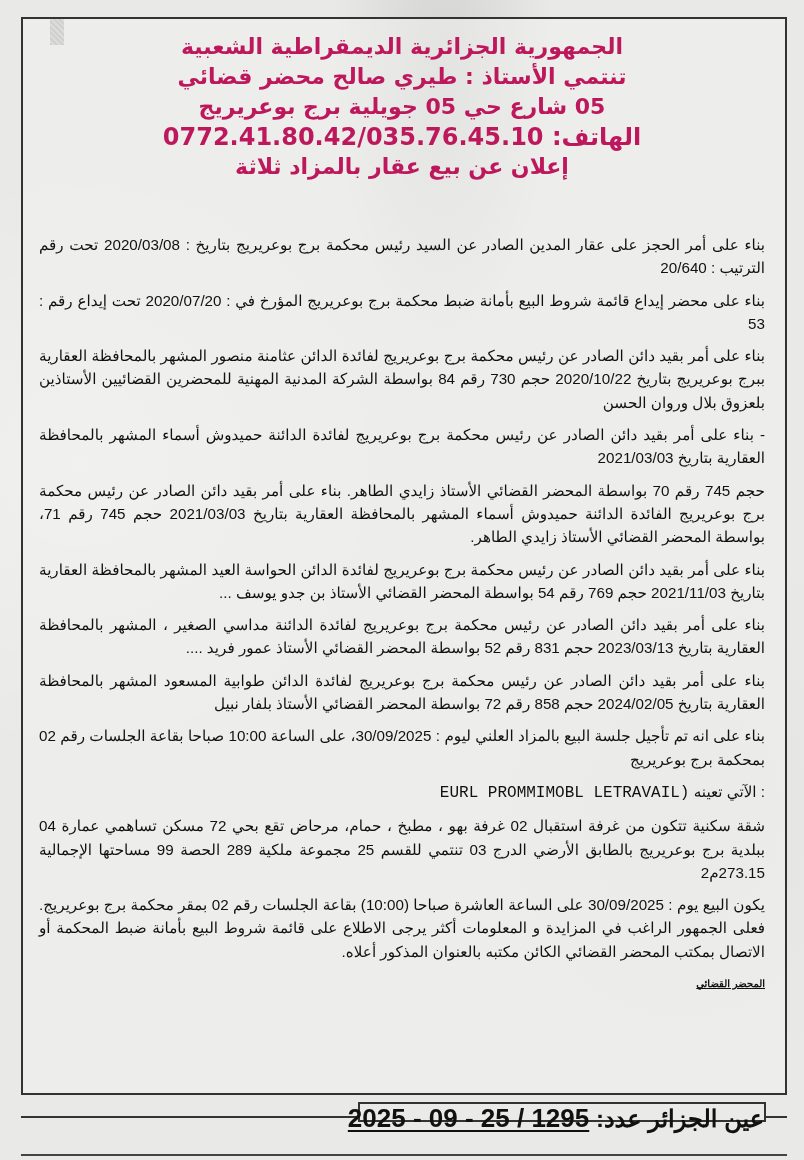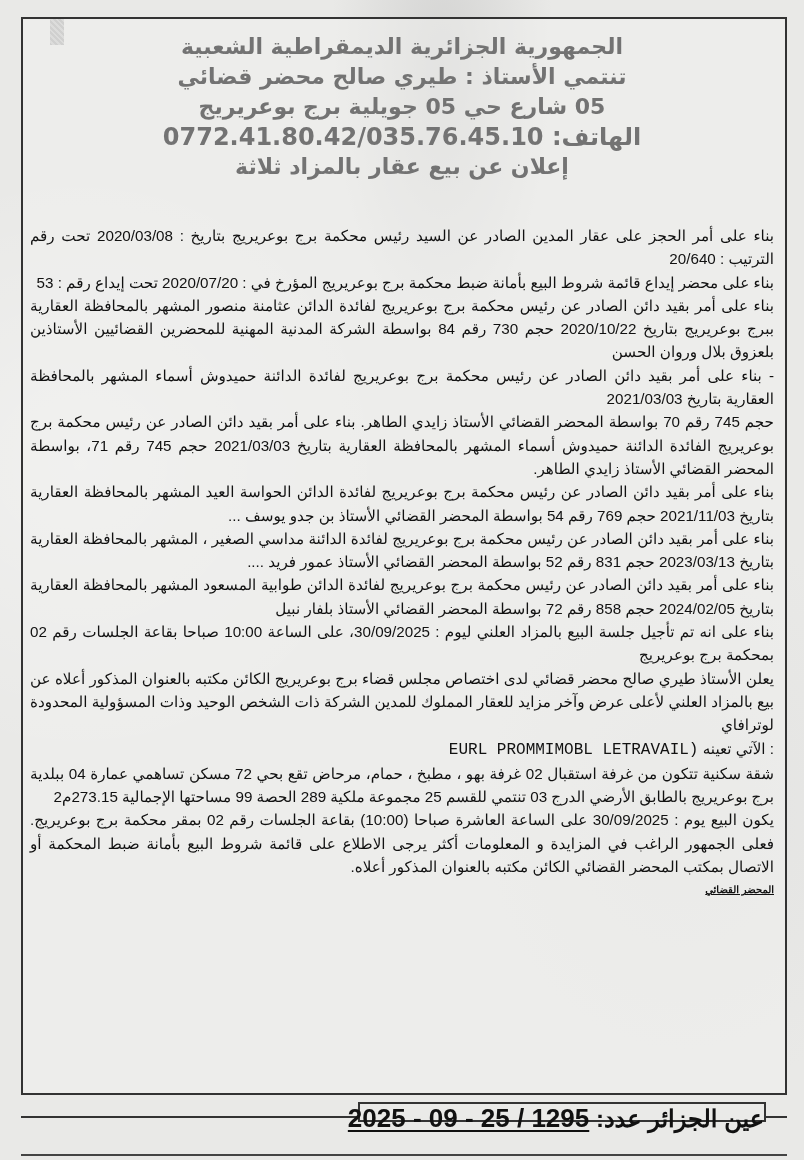--- a/index.html
+++ b/index.html
@@ -49,40 +49,40 @@
       right: 40px;
       top: 32px;
       text-align: center;
       direction: rtl;
       font-weight: bold;
     }
     .header .line {
       font-size: 22px;
       line-height: 30px;
       letter-spacing: 0px;
-      color: #737373;
+      color: #be185d;
     }
     .header .phone {
       font-size: 24px;
       line-height: 30px;
     }
     .body-text {
       position: absolute;
       left: 30px;
       right: 30px;
       top: 224px;
       direction: rtl;
       text-align: justify;
       font-family: "Liberation Sans", sans-serif;
       font-size: 15.2px;
       line-height: 23.3px;
       color: #111;
     }
     .body-text p {
-      margin: 0;
+      margin: 9px;
     }
     .body-text .signature {
       font-weight: bold;
       font-size: 10px;
       margin-top: 0px;
       text-decoration: underline;
     }
     .body-text .latin {
       direction: ltr;
       unicode-bidi: embed;
@@ -164,21 +164,20 @@
 <div class="body-text">
   <p>بناء على أمر الحجز على عقار المدين الصادر عن السيد رئيس محكمة برج بوعريريج بتاريخ : 2020/03/08 تحت رقم الترتيب : 20/640</p>
   <p>بناء على محضر إيداع قائمة شروط البيع بأمانة ضبط محكمة برج بوعريريج المؤرخ في : 2020/07/20 تحت إيداع رقم : 53</p>
   <p>بناء على أمر بقيد دائن الصادر عن رئيس محكمة برج بوعريريج لفائدة الدائن عثامنة منصور المشهر بالمحافظة العقارية ببرج بوعريريج بتاريخ 2020/10/22 حجم 730 رقم 84 بواسطة الشركة المدنية المهنية للمحضرين القضائيين الأستاذين بلعزوق بلال وروان الحسن</p>
   <p>- بناء على أمر بقيد دائن الصادر عن رئيس محكمة برج بوعريريج لفائدة الدائنة حميدوش أسماء المشهر بالمحافظة العقارية بتاريخ 2021/03/03</p>
   <p>حجم 745 رقم 70 بواسطة المحضر القضائي الأستاذ زايدي الطاهر. بناء على أمر بقيد دائن الصادر عن رئيس محكمة برج بوعريريج الفائدة الدائنة حميدوش أسماء المشهر بالمحافظة العقارية بتاريخ 2021/03/03 حجم 745 رقم 71، بواسطة المحضر القضائي الأستاذ زايدي الطاهر.</p>
   <p>بناء على أمر بقيد دائن الصادر عن رئيس محكمة برج بوعريريج لفائدة الدائن الحواسة العيد المشهر بالمحافظة العقارية بتاريخ 2021/11/03 حجم 769 رقم 54 بواسطة المحضر القضائي الأستاذ بن جدو يوسف ...</p>
   <p>بناء على أمر بقيد دائن الصادر عن رئيس محكمة برج بوعريريج لفائدة الدائنة مداسي الصغير ، المشهر بالمحافظة العقارية بتاريخ 2023/03/13 حجم 831 رقم 52 بواسطة المحضر القضائي الأستاذ عمور فريد ....</p>
   <p>بناء على أمر بقيد دائن الصادر عن رئيس محكمة برج بوعريريج لفائدة الدائن طوابية المسعود المشهر بالمحافظة العقارية بتاريخ 2024/02/05 حجم 858 رقم 72 بواسطة المحضر القضائي الأستاذ بلفار نبيل</p>
   <p>بناء على انه تم تأجيل جلسة البيع بالمزاد العلني ليوم : 30/09/2025، على الساعة 10:00 صباحا بقاعة الجلسات رقم 02 بمحكمة برج بوعريريج</p>
-  <p>يعلن الأستاذ طيري صالح محضر قضائي لدى اختصاص مجلس قضاء برج بوعريريج الكائن مكتبه بالعنوان المذكور أعلاه عن بيع بالمزاد العلني لأعلى عرض وآخر مزايد للعقار المملوك للمدين الشركة ذات الشخص الوحيد وذات المسؤولية المحدودة لوترافاي</p>
   <p>
     <span>: الآتي تعينه</span>
     <span class="latin">EURL PROMMIMOBL LETRAVAIL)</span>
   </p>
   <p>شقة سكنية تتكون من غرفة استقبال 02 غرفة بهو ، مطبخ ، حمام، مرحاض تقع بحي 72 مسكن تساهمي عمارة 04 ببلدية برج بوعريريج بالطابق الأرضي الدرج 03 تنتمي للقسم 25 مجموعة ملكية 289 الحصة 99 مساحتها الإجمالية 273.15م2</p>
   <p>يكون البيع يوم : 30/09/2025 على الساعة العاشرة صباحا (10:00) بقاعة الجلسات رقم 02 بمقر محكمة برج بوعريريج. فعلى الجمهور الراغب في المزايدة و المعلومات أكثر يرجى الاطلاع على قائمة شروط البيع بأمانة ضبط المحكمة أو الاتصال بمكتب المحضر القضائي الكائن مكتبه بالعنوان المذكور أعلاه.</p>
   <p class="signature">المحضر القضائي</p>
 </div>
 
 <div class="frame-bottom-left"></div>

